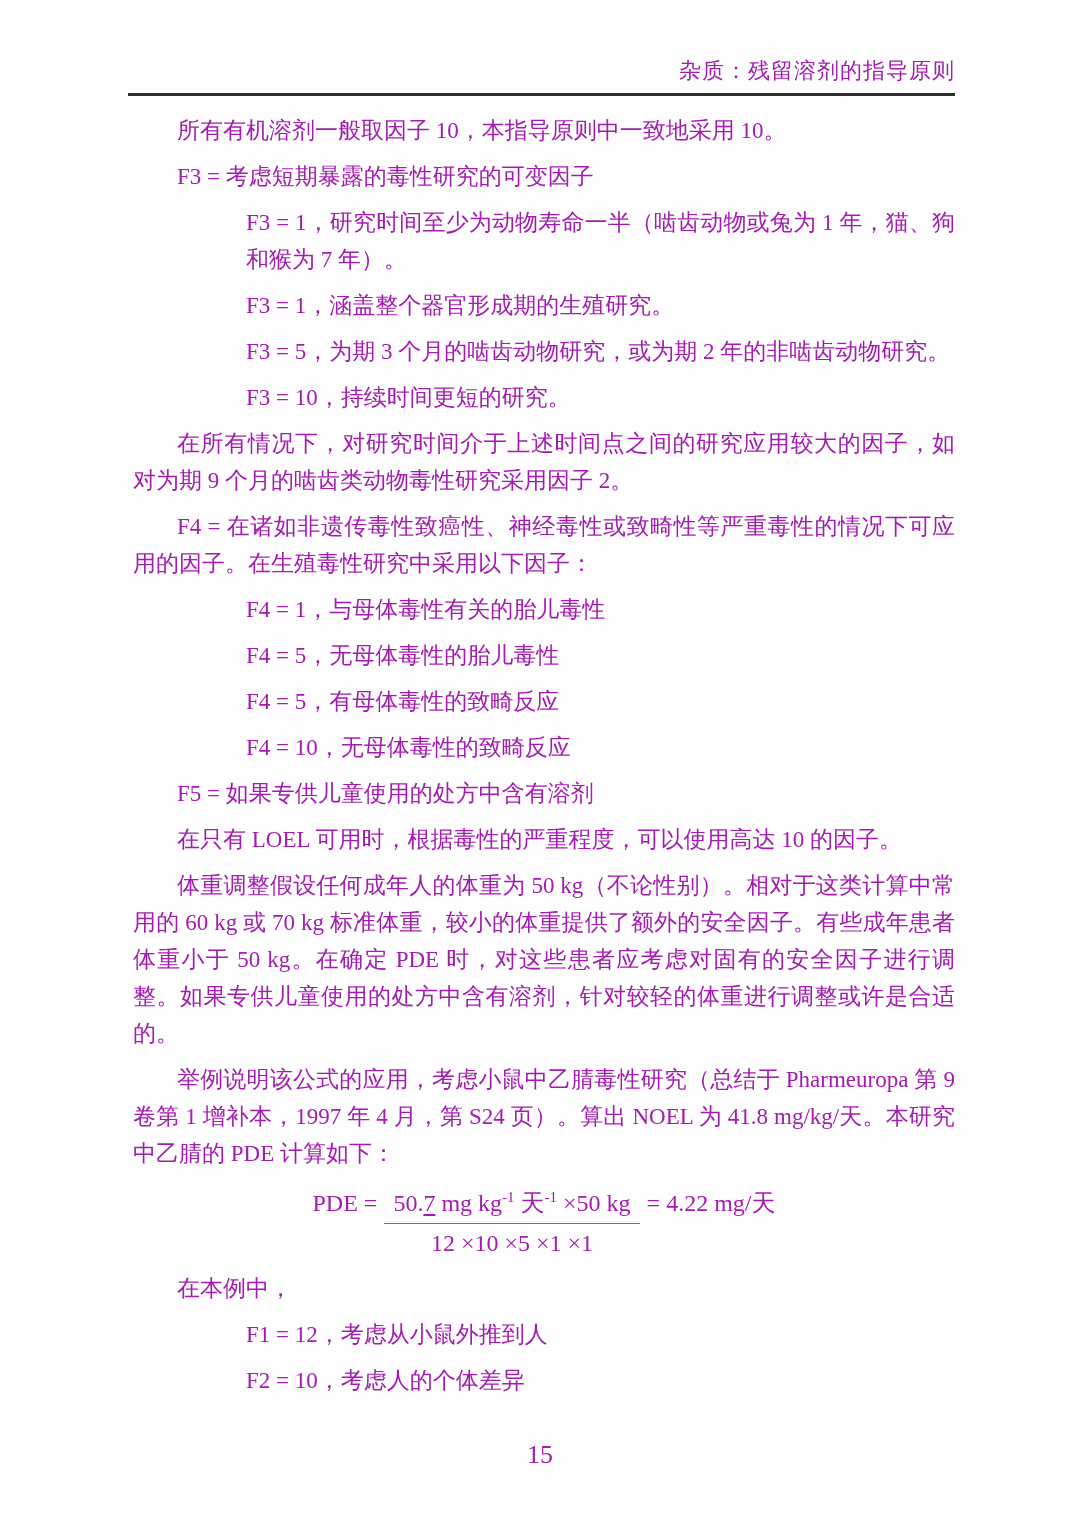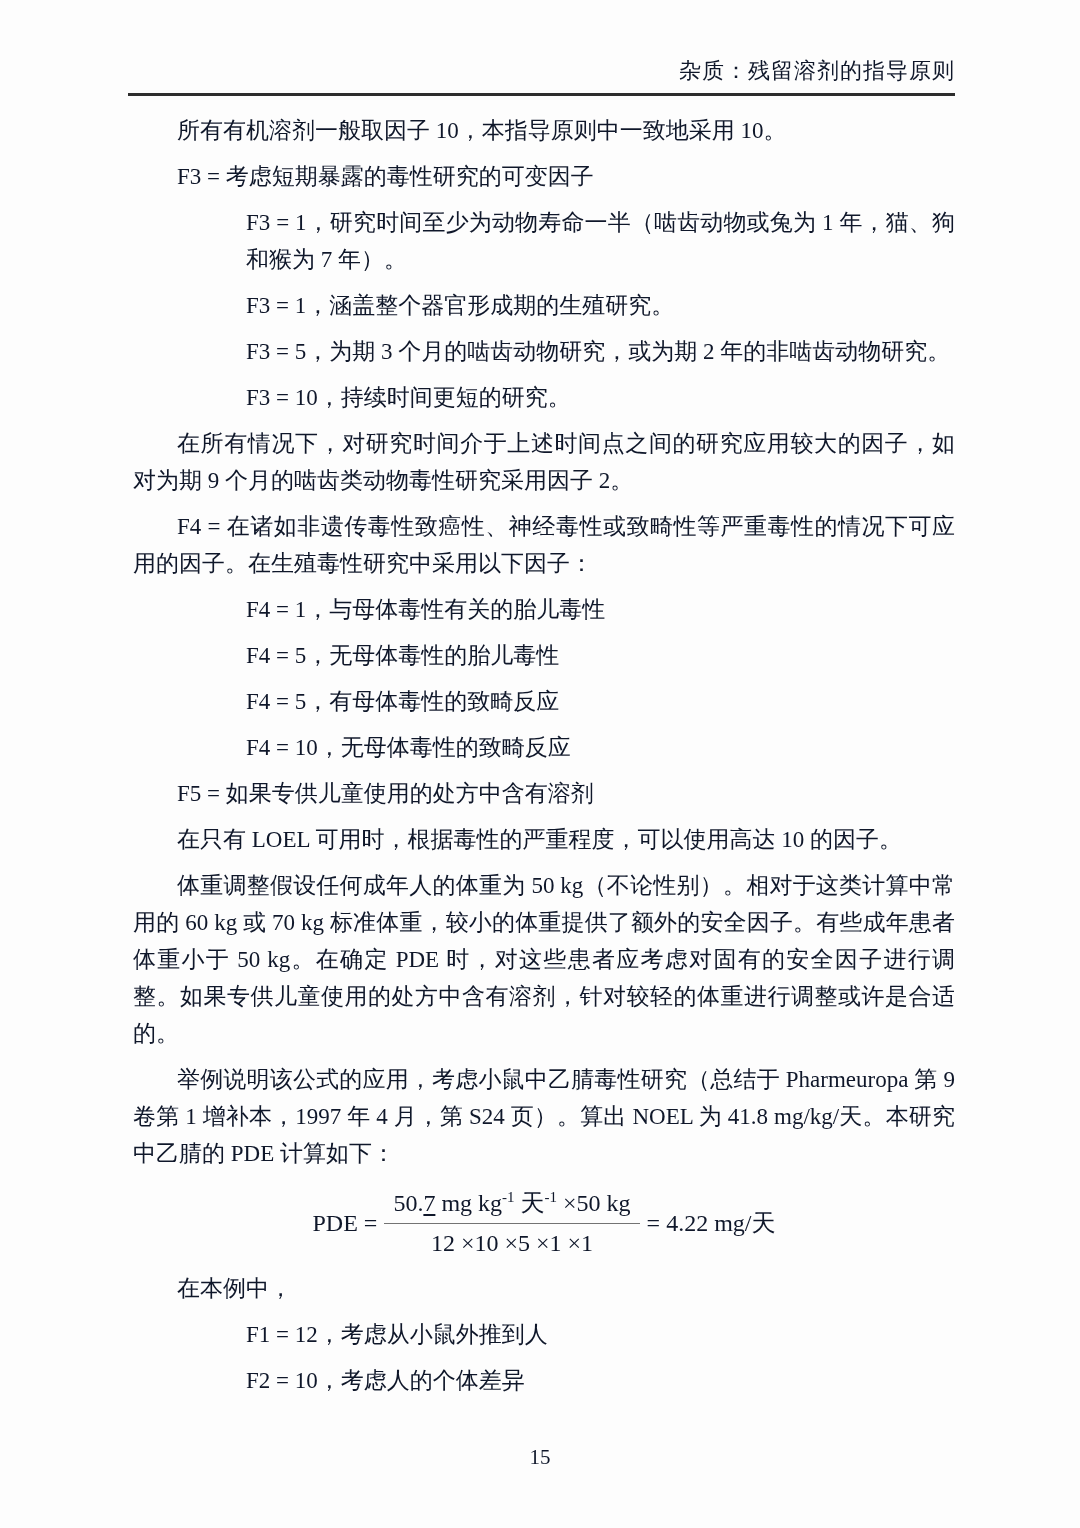--- a/index.html
+++ b/index.html
@@ -3,21 +3,21 @@
 <meta charset="utf-8">
 <style>
   * { margin:0; padding:0; box-sizing:border-box; }
   html, body { background:#ffffff; }
   .page {
     position:relative;
     width:1080px;
     height:1528px;
     background:#fdfdfd;
     font-family:"Liberation Serif","DejaVu Serif",serif;
-    color:#0f172a;
+    color:#a21caf;
     overflow:hidden;
   }
   .header {
     position:absolute;
     top:56px;
     left:128px;
     width:827px;
     text-align:right;
     font-size:22px;
     letter-spacing:1px;
@@ -33,39 +33,39 @@
     width:822px;
     font-size:23px;
     line-height:37px;
     text-align:justify;
   }
   .body p.para { text-indent:44px; margin-bottom:9px; }
   .body p.list { margin-left:113px; margin-bottom:9px; text-indent:0; }
   .formula {
     display:flex;
     justify-content:center;
-    align-items:center;
+    align-items:flex-start;
     margin:16px 0 12px;
     font-size:24px;
     line-height:1.25;
     text-align:center;
     text-indent:0;
   }
   .frac { display:inline-flex; flex-direction:column; margin:0 7px; }
   .frac .num { display:block; padding:0 9px 5px; white-space:nowrap; }
   .frac .den { display:block; border-top:1px solid #737373; padding:4px 9px 0; white-space:nowrap; }
   .formula sup { font-size:15px; line-height:0; vertical-align:super; }
   .u7 { text-decoration:underline; text-underline-offset:3px; }
   .footer {
     position:absolute;
     bottom:58px;
     left:0;
     width:100%;
     text-align:center;
-    font-size:21px;
+    font-size:26px;
   }
 </style>
 </head>
 <body>
 
 <div class="page">
 
   <div class="header">
     <div>杂质：残留溶剂的指导原则</div>
     <div class="header-rule"></div>

